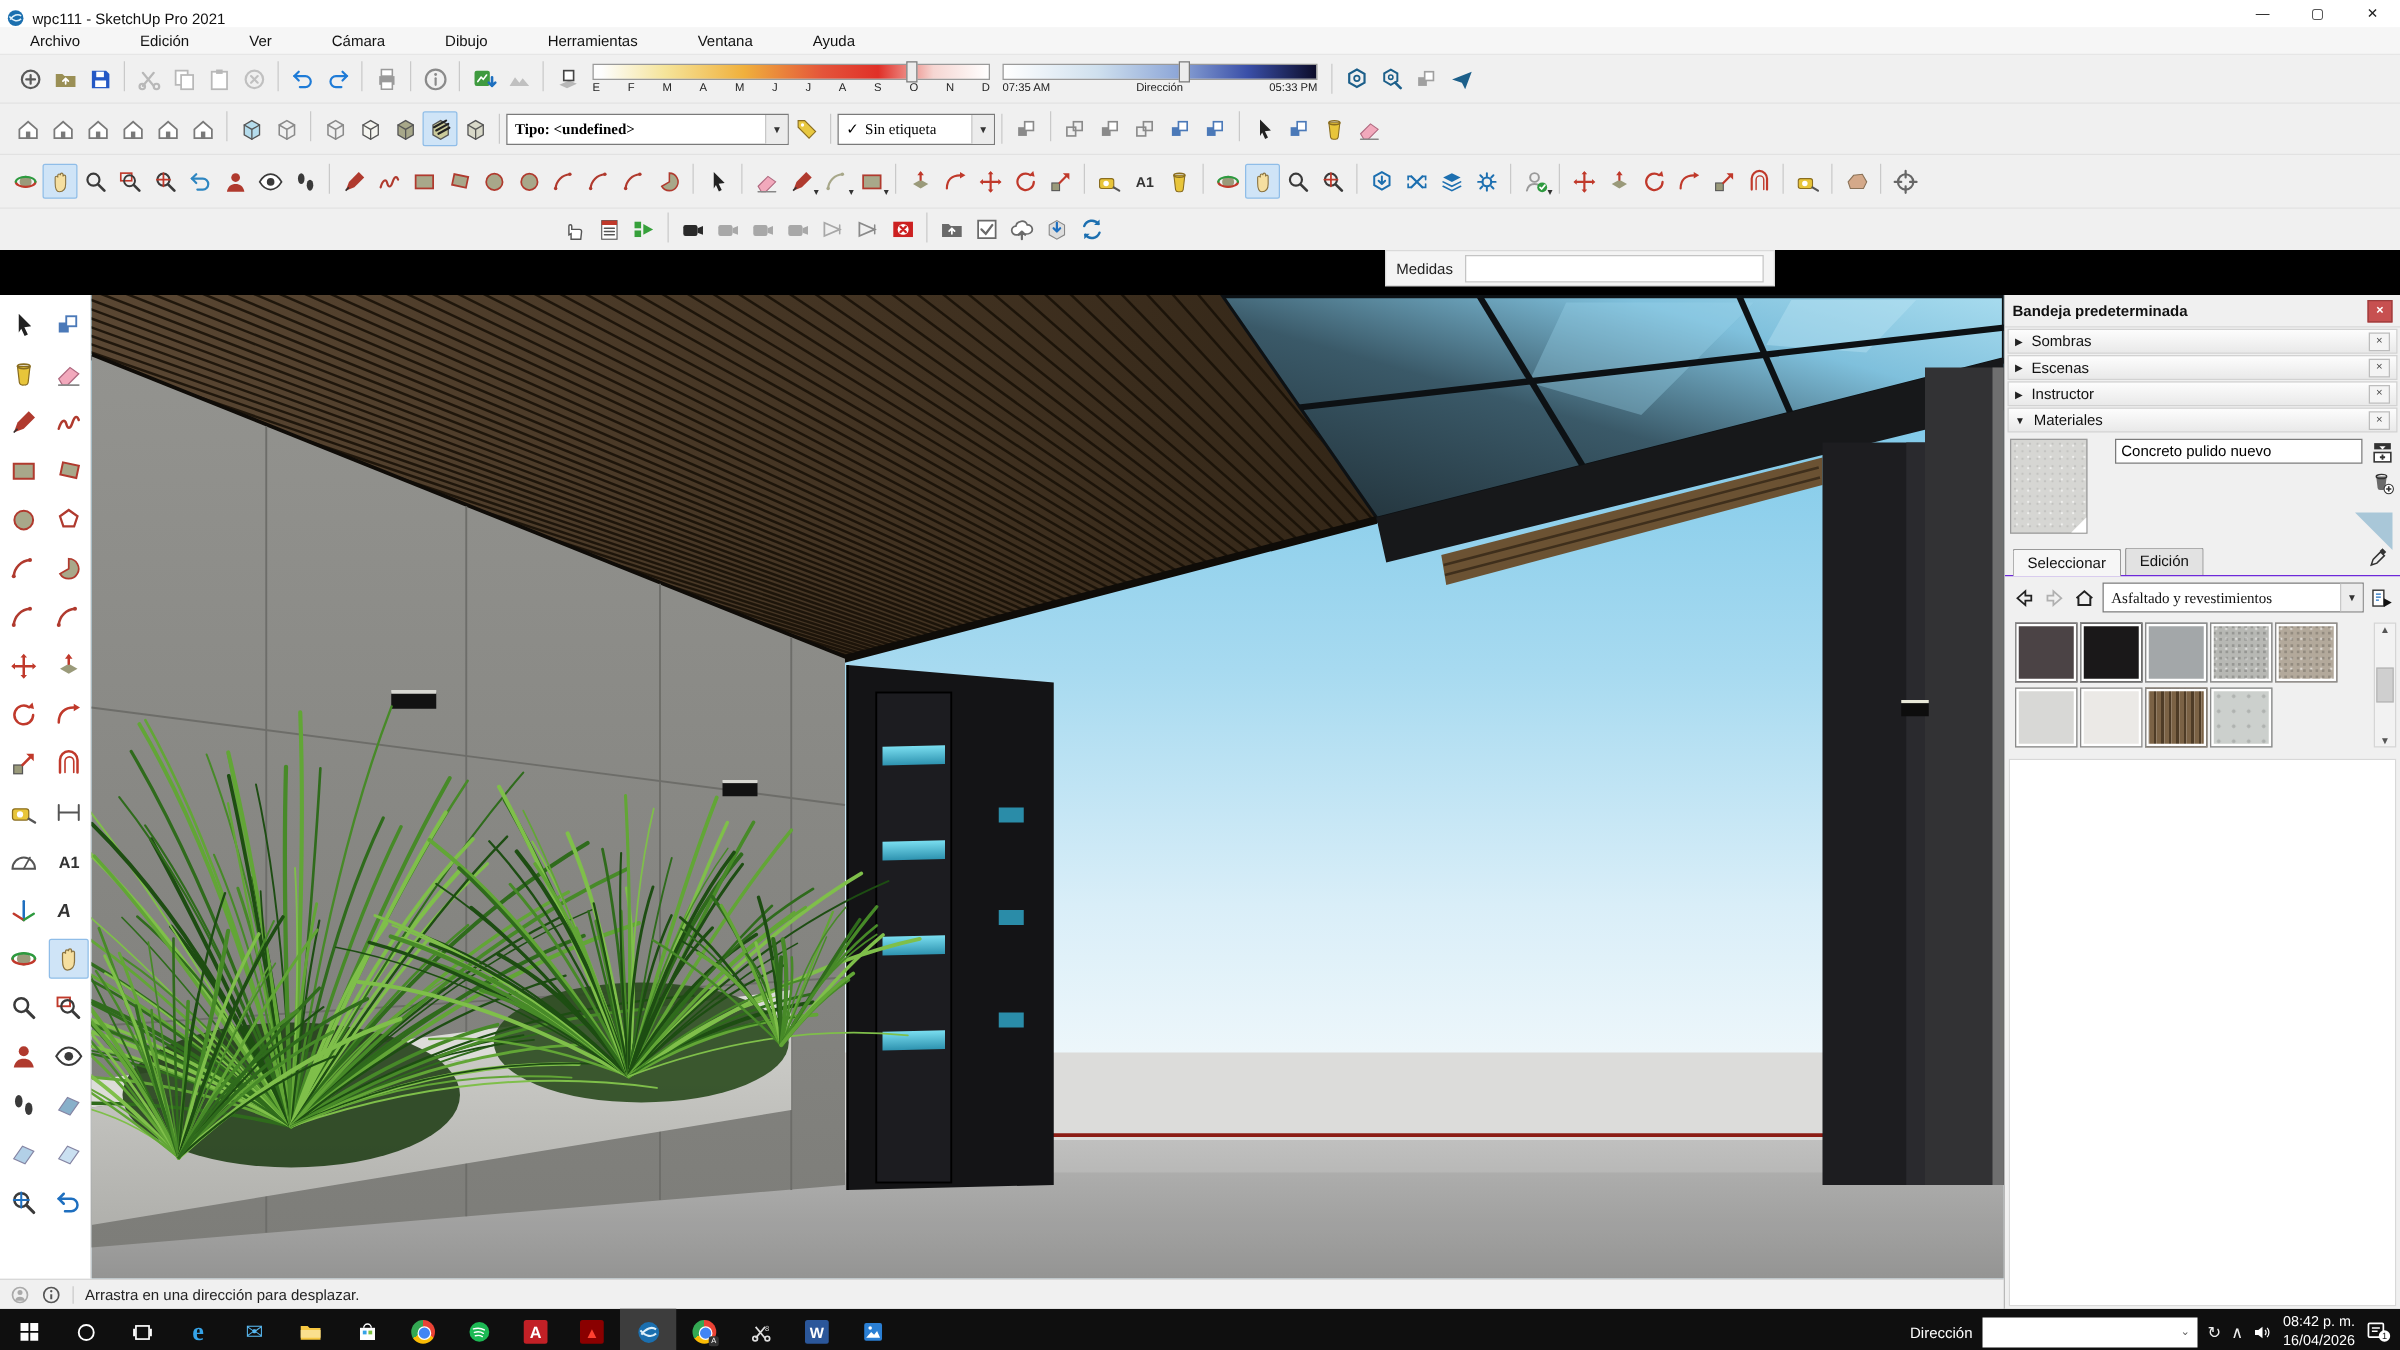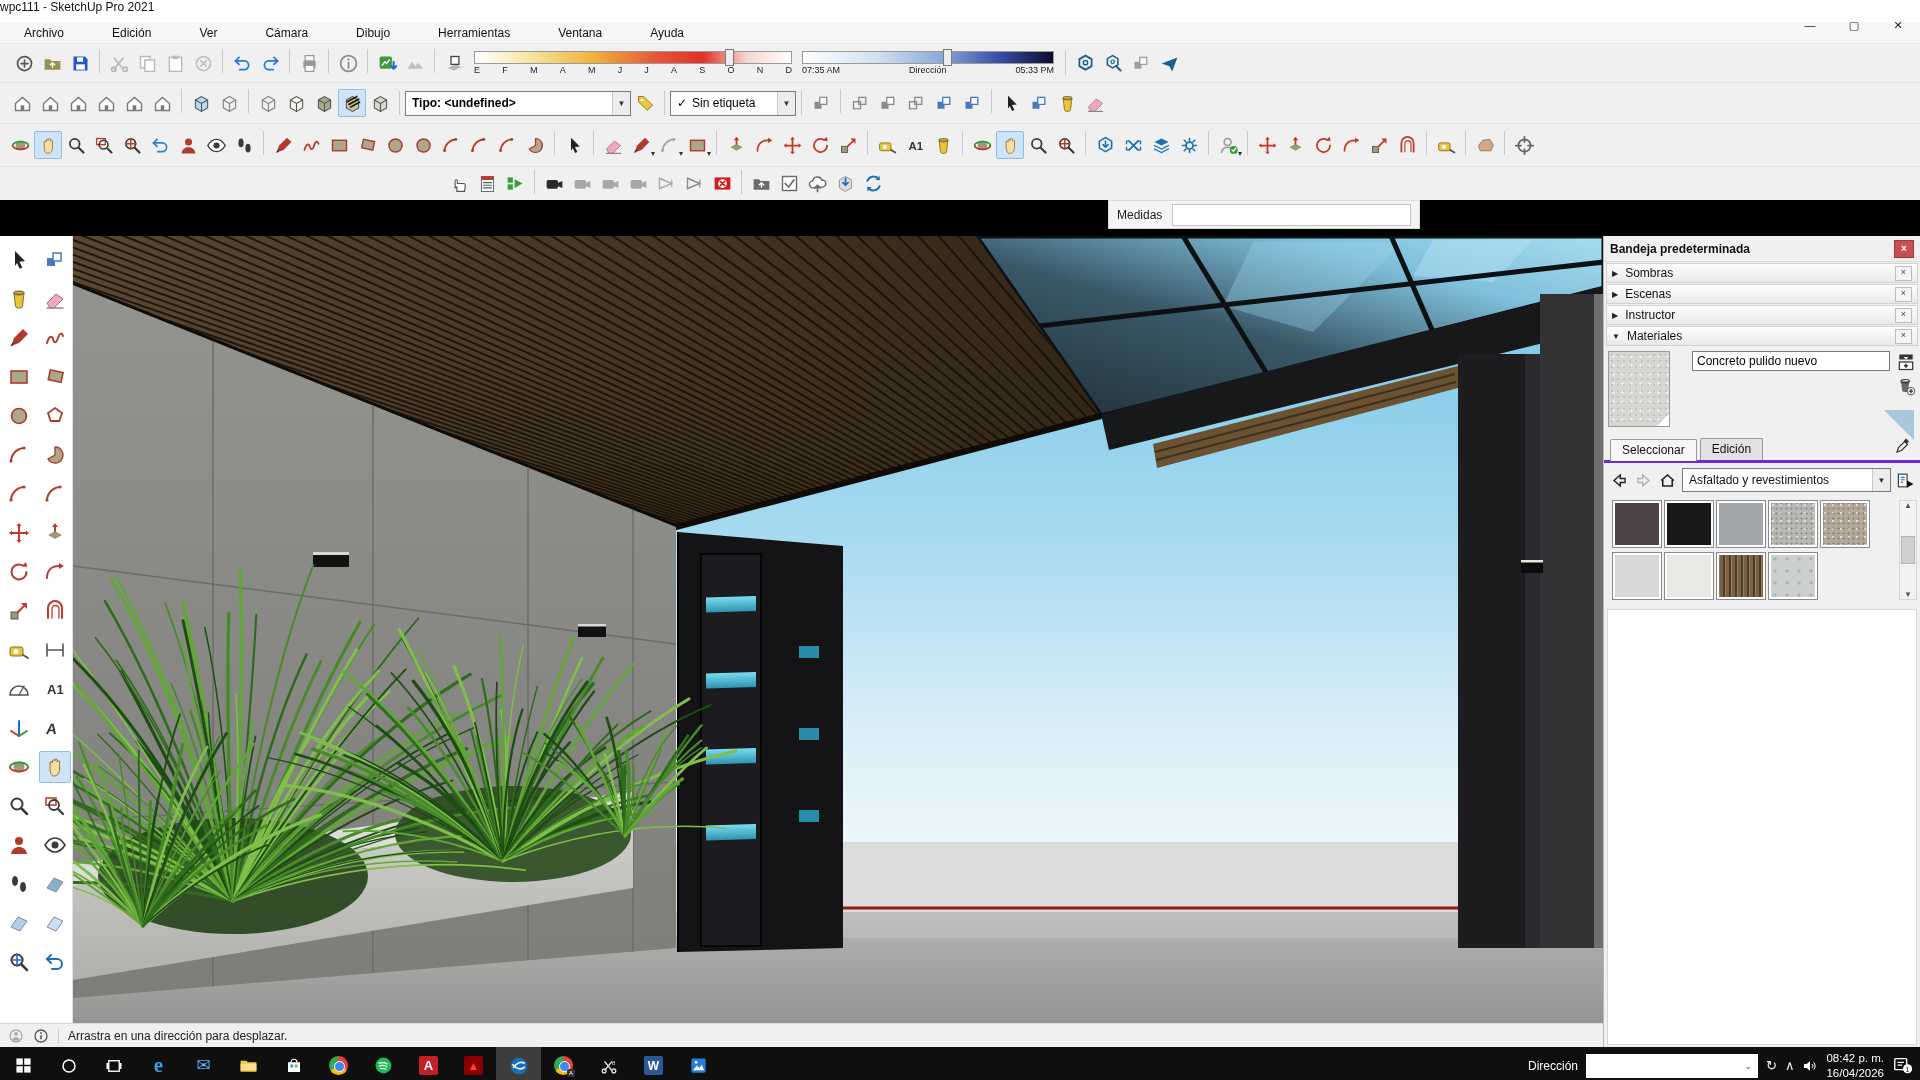--- a/index.html
+++ b/index.html
@@ -1,19 +1,19 @@
 <!DOCTYPE html>
 <html><head>
 <meta charset="utf-8">
 <style>
   html,body{margin:0;padding:0;width:1920px;height:1080px;overflow:hidden;
     font-family:"Liberation Sans","DejaVu Sans",sans-serif;background:#f0f0f0;
     -webkit-font-smoothing:antialiased;}
   
-  .titlebar{height:22px;background:#fff;display:flex;align-items:flex-start;font-size:12px;color:#111;flex-direction:column;}
+  .titlebar{height:22px;background:#fff;display:flex;align-items:flex-end;font-size:12px;color:#111;}
   .titlebar .appico{width:15px;height:15px;margin:0 6px 0 5px;}
   .wincontrols{margin-left:auto;display:flex;height:22px;}
   .winbtn{width:44px;text-align:center;line-height:22px;font-size:11px;color:#222;}
   
   .menubar{height:21px;background:#f6f6f6;display:flex;align-items:center;font-size:12px;border-bottom:1px solid #e6e6e6;}
   .menu-item{padding:0 24px;color:#111;}
   
   .tb{background:#f0f0f0;display:flex;align-items:center;}
   .tb1{height:38px;padding-left:10px;}
   .tb2{height:40px;padding-left:8px;border-top:1px solid #e2e2e2;}
@@ -31,21 +31,21 @@
   .shadowbox{display:flex;align-items:center;gap:10px;margin:0 6px;}
   .slider{position:relative;}
   .slider .bar{height:11px;border:1px solid #9a9a9a;}
   .slider .labels{display:flex;justify-content:space-between;font-size:9px;color:#222;margin-top:1px;}
   .sl-date{width:318px;}
   .sl-date .bar{background:linear-gradient(90deg,#fdfdfd 2%,#f5e49a 18%,#f0b03c 38%,#e4543a 58%,#e03028 72%,#f6d6d2 86%,#fff);}
   .sl-time{width:252px;}
   .sl-time .bar{background:linear-gradient(90deg,#ffffff,#cfe0ee 30%,#8fa8d8 55%,#3a4fa8 78%,#0c0c2a 100%);}
   .thumbk{position:absolute;top:-2px;width:7px;height:15px;background:#ececec;border:1px solid #7a7a7a;}
   
-  .ddl{height:23px;background:#fff;border:1px solid #7a7a7a;display:flex;align-items:center;font-size:12px;padding-left:6px;}
+  .ddl{height:23px;background:#fff;border:1px solid #7a7a7a;display:flex;align-items:center;font-size:12px;padding-left:6px;font-family:Liberation Serif, serif;}
   .ddl .caret{margin-left:auto;width:17px;height:100%;background:#ececec;border-left:1px solid #c8c8c8;display:flex;align-items:center;justify-content:center;font-size:8px;color:#333;}
   .tipo{width:218px;font-weight:bold;}
   .tagsel{width:118px;gap:5px;}
   .medidas{margin-left:1108px;width:294px;height:27px;background:#f4f4f4;border:1px solid #dadada;display:flex;align-items:center;font-size:12px;color:#222;padding:0 8px;gap:10px;}
   .medidas input{flex:1;height:18px;border:1px solid #c4c4c4;background:#fff;}
   
   .main{display:flex;height:811px;}
   .leftcol{width:1604px;display:flex;flex-direction:column;}
   .canvasrow{display:flex;height:787px;}
   .palette{width:72px;background:#fff;border-right:1px solid #e0e0e0;display:grid;grid-template-columns:30px 30px;gap:7px 6px;justify-content:center;align-content:start;padding-top:8px;}
@@ -63,21 +63,21 @@
   .xbtn{margin-left:auto;width:15px;height:13px;border:1px solid #bdbdbd;background:#f4f4f4;color:#444;font-size:9px;line-height:11px;text-align:center;}
   .matwrap{padding:5px 4px 0 4px;display:flex;gap:6px;position:relative;}
   .mat-thumb{width:74px;height:74px;border:1px solid #9a9a9a;background:#d6d6d3;position:relative;
     background-image:radial-gradient(rgba(0,0,0,.09) 1px,transparent 1.2px),radial-gradient(rgba(255,255,255,.6) 1px,transparent 1.2px);background-size:6px 6px,9px 9px;}
   .mat-thumb::after{content:"";position:absolute;right:0;bottom:0;border-style:solid;border-width:0 0 12px 12px;border-color:transparent transparent #fff transparent;}
   .mat-mid{flex:1;margin-left:16px;}
   .mat-name{width:188px;height:18px;border:1px solid #7a7a7a;background:#fff;font-size:12px;padding:0 4px;font-family:inherit;}
   .mat-btns{display:flex;flex-direction:column;gap:3px;}
   .mat-btn{width:20px;height:22px;}
   .sampletri{position:absolute;right:6px;top:64px;width:0;height:0;border-style:solid;border-width:0 30px 30px 0;border-color:transparent #a9c7d8 transparent transparent;}
-  .mtabs{display:flex;align-items:flex-end;height:25px;border-bottom:3px solid #6d28d9;padding:0 6px;margin-top:8px;position:relative;}
+  .mtabs{display:flex;align-items:flex-end;height:25px;border-bottom:1px solid #6d28d9;padding:0 6px;margin-top:8px;position:relative;}
   .tabb{padding:3px 11px 4px;border:1px solid #9a9a9a;border-bottom:none;background:#e2e2e2;margin-right:3px;border-radius:2px 2px 0 0;font-size:12px;}
   .tabb.active{background:#f6f6f6;position:relative;top:1px;}
   .dropper{position:absolute;right:8px;top:2px;width:18px;height:18px;}
   .matnav{display:flex;align-items:center;gap:5px;padding:5px 5px 4px 6px;}
   .navb{width:19px;height:19px;}
   .matnav .ddl{flex:1;height:22px;justify-content:center;}
   .swatchwrap{position:relative;padding:4px 22px 6px 8px;}
   .swgrid{display:grid;grid-template-columns:repeat(5,48px);gap:4px;}
   .sw{width:48px;height:46px;border:1px solid #8a8a8a;box-shadow:inset 0 0 0 2px #fff;}
   .p-speckle{background-image:radial-gradient(rgba(0,0,0,.18) 1px,transparent 1.3px),radial-gradient(rgba(255,255,255,.55) 1px,transparent 1.3px);background-size:5px 5px,8px 8px;}

